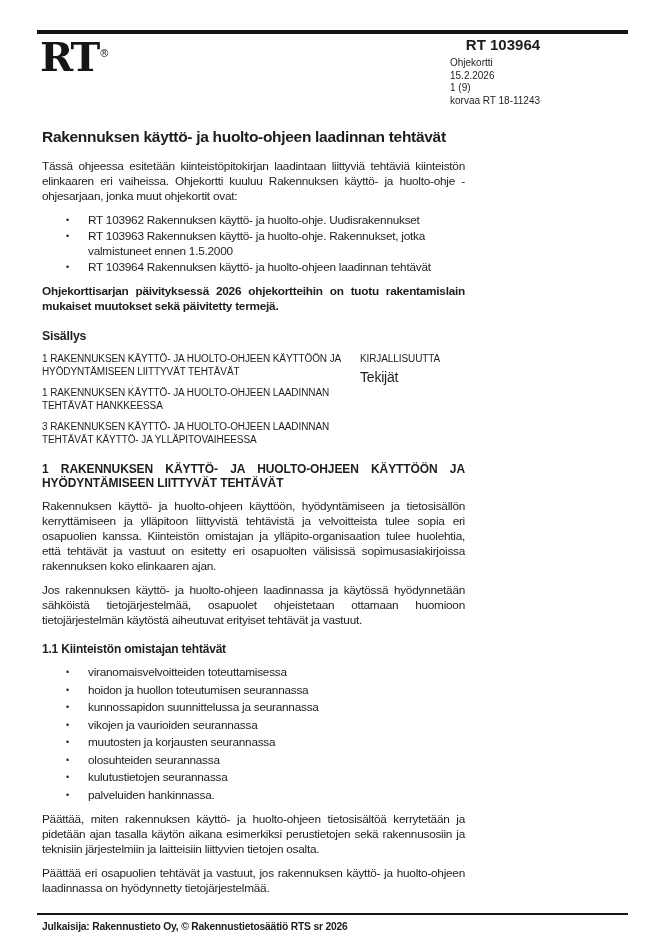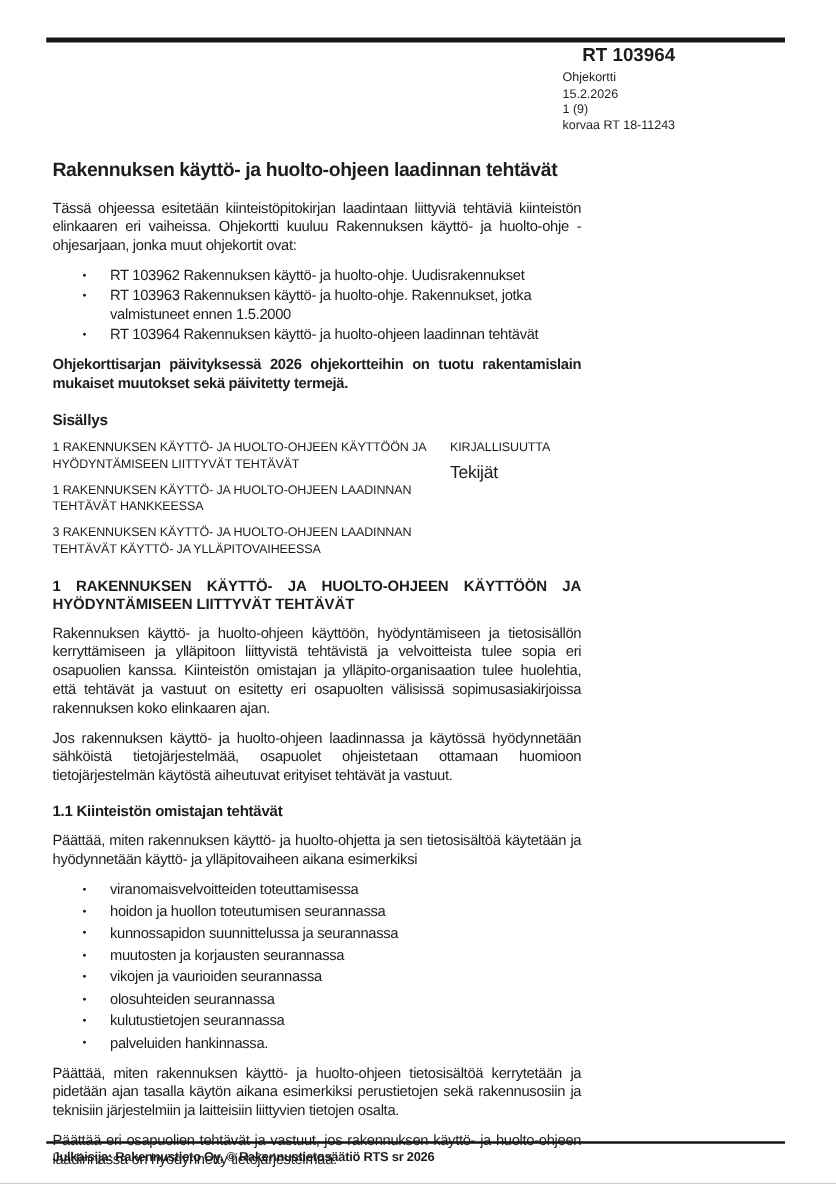--- a/index.html
+++ b/index.html
@@ -88,20 +88,23 @@
     font-size:10.3px;font-weight:bold;letter-spacing:-0.2px;
   }
 </style>
 </head>
 <body>
 
 <div class="page">
 
   <div class="topbar"></div>
 
+  <div class="logo">
+    <span>RT</span><sup>®</sup>
+  </div>
 
   <div class="header-info">
     <div class="card-number">RT 103964</div>
     <div class="hline">Ohjekortti</div>
     <div class="hline">15.2.2026</div>
     <div class="hline">1 (9)</div>
     <div class="hline">korvaa RT 18-11243</div>
   </div>
 
   <div class="main">
@@ -132,28 +135,27 @@
       </div>
     </div>
 
     <h2 class="sec">1 RAKENNUKSEN KÄYTTÖ- JA HUOLTO-OHJEEN KÄYTTÖÖN JA HYÖDYNTÄMISEEN LIITTYVÄT TEHTÄVÄT</h2>
 
     <p>Rakennuksen käyttö- ja huolto-ohjeen käyttöön, hyödyntämiseen ja tietosisällön kerryttämiseen ja ylläpitoon liittyvistä tehtävistä ja velvoitteista tulee sopia eri osapuolien kanssa. Kiinteistön omistajan ja ylläpito-organisaation tulee huolehtia, että tehtävät ja vastuut on esitetty eri osapuolten välisissä sopimusasiakirjoissa rakennuksen koko elinkaaren ajan.</p>
     <p>Jos rakennuksen käyttö- ja huolto-ohjeen laadinnassa ja käytössä hyödynnetään sähköistä tietojärjestelmää, osapuolet ohjeistetaan ottamaan huomioon tietojärjestelmän käytöstä aiheutuvat erityiset tehtävät ja vastuut.</p>
 
     <h3 class="sub">1.1 Kiinteistön omistajan tehtävät</h3>
 
-    <p>Päättää, miten rakennuksen käyttö- ja huolto-ohjetta ja sen tietosisältöä käytetään ja hyödynnetään käyttö- ja ylläpitovaiheen aikana esimerkiksi</p>
 
     <ul class="blist blist2">
       <li>viranomaisvelvoitteiden toteuttamisessa</li>
       <li>hoidon ja huollon toteutumisen seurannassa</li>
       <li>kunnossapidon suunnittelussa ja seurannassa</li>
+      <li>vikojen ja vaurioiden seurannassa</li>
       <li>muutosten ja korjausten seurannassa</li>
-      <li>vikojen ja vaurioiden seurannassa</li>
       <li>olosuhteiden seurannassa</li>
       <li>kulutustietojen seurannassa</li>
       <li>palveluiden hankinnassa.</li>
     </ul>
 
     <p>Päättää, miten rakennuksen käyttö- ja huolto-ohjeen tietosisältöä kerrytetään ja pidetään ajan tasalla käytön aikana esimerkiksi perustietojen sekä rakennusosiin ja teknisiin järjestelmiin ja laitteisiin liittyvien tietojen osalta.</p>
     <p>Päättää eri osapuolien tehtävät ja vastuut, jos rakennuksen käyttö- ja huolto-ohjeen laadinnassa on hyödynnetty tietojärjestelmää.</p>
 
   </div>
 

